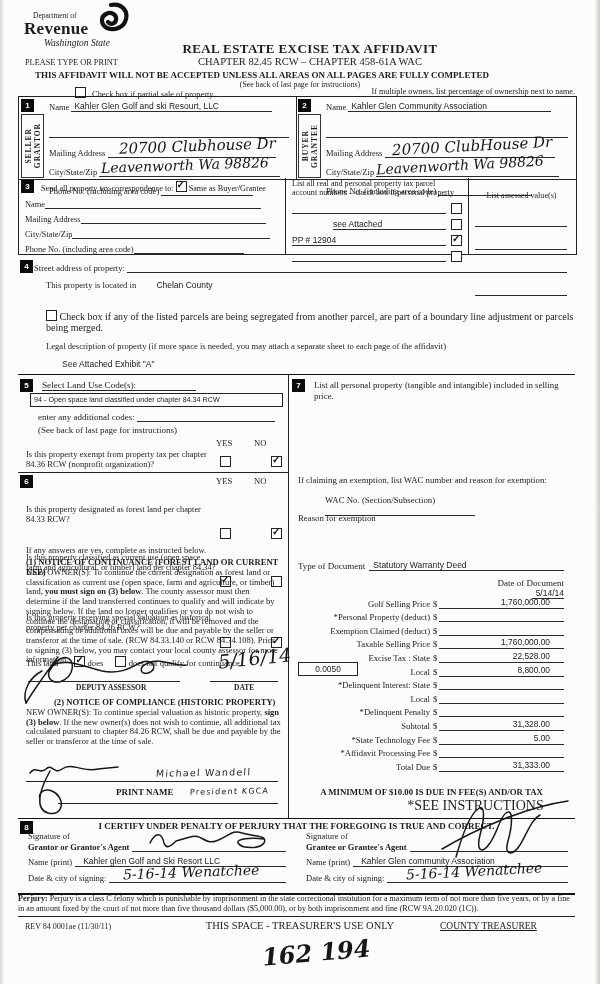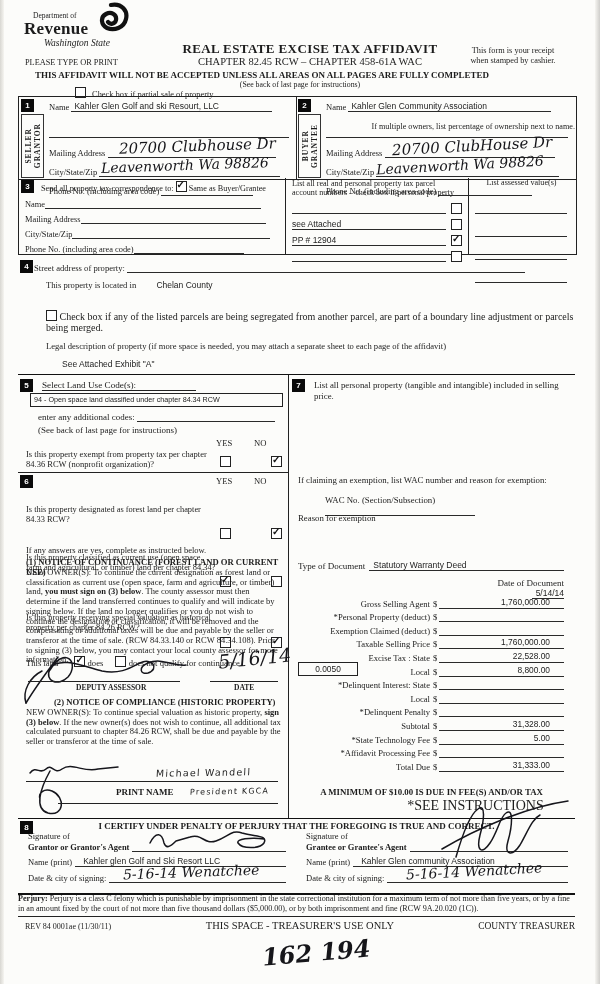--- a/index.html
+++ b/index.html
@@ -50,31 +50,27 @@
   <div class="abs" style="left:33px;top:11px;font-size:7.5px;">Department of</div>
   <svg class="abs" style="left:92px;top:2px;" width="38" height="38" viewBox="0 0 38 38">
     <path d="M19 3 C 30 1, 36 9, 34 17 C 32 26, 22 29, 15 26 C 9 23, 8 15, 14 12 C 19 9.5, 25 12, 24 18 C 23 22, 18 23, 16 20" fill="none" stroke="#111" stroke-width="4.2" stroke-linecap="round"></path>
   </svg>
   <div class="abs" style="left:24px;top:19px;font-size:17px;font-weight:bold;letter-spacing:.3px;">Revenue</div>
   <div class="abs" style="left:44px;top:38px;font-size:9.5px;font-style:italic;">Washington State</div>
 
   <div class="abs" style="left:110px;top:41px;width:400px;text-align:center;font-size:13px;font-weight:bold;letter-spacing:.4px;">REAL ESTATE EXCISE TAX AFFIDAVIT</div>
   <div class="abs" style="left:110px;top:56px;width:400px;text-align:center;font-size:10.5px;">CHAPTER 82.45 RCW – CHAPTER 458-61A WAC</div>
   <div class="abs" style="left:25px;top:58px;font-size:8.3px;">PLEASE TYPE OR PRINT</div>
-  <div class="abs" style="left:448px;top:46px;width:130px;text-align:center;font-size:8.3px;line-height:10px;">
-    <span>This form is your receipt</span><br>
-    <span>when stamped by cashier.</span>
-  </div>
   <div class="abs" style="left:0;top:70px;width:524px;text-align:center;font-size:9px;font-weight:bold;">THIS AFFIDAVIT WILL NOT BE ACCEPTED UNLESS ALL AREAS ON ALL PAGES ARE FULLY COMPLETED</div>
   <div class="abs" style="left:0;top:80px;width:600px;text-align:center;font-size:7.8px;">(See back of last page for instructions)</div>
   <div class="abs" style="left:75px;top:87px;font-size:8.4px;">
     <span class="cb" data-checked="false"></span>
     <span style="margin-left:4px;">Check box if partial sale of property</span>
   </div>
-  <div class="abs" style="left:310px;top:87px;width:265px;text-align:right;font-size:8.2px;margin-top:35px;">If multiple owners, list percentage of ownership next to name.</div>
+  <div class="abs" style="left:310px;top:87px;width:265px;text-align:right;font-size:8.2px;">If multiple owners, list percentage of ownership next to name.</div>
 
   <div class="abs" style="left:18px;top:96px;width:557px;height:82px;border:1.5px solid #222;">
 
     <div class="abs" style="left:0;top:0;width:277px;height:100%;border-right:1px solid #222;">
       <div class="sq" style="left:2px;top:2px;">1</div>
       <div class="sideband" style="left:2px;top:17px;width:21px;height:62px;">
         <span class="vtext">SELLER</span>
         <span class="vtext">GRANTOR</span>
       </div>
       <div class="abs" style="left:30px;top:4px;right:6px;">
@@ -145,36 +141,36 @@
         <div style="font-size:8.4px;margin-top:4px;"><span>Phone No. (including area code)</span><span class="u" style="width:110px;"></span></div>
       </div>
     </div>
     <div class="abs" style="left:266px;top:0;width:182px;height:100%;border-left:1px solid #222;border-right:1px solid #222;">
       <div style="font-size:8.1px;text-align:left;padding:1px 6px;line-height:9px;">List all real and personal property tax parcel account numbers – check box if personal property</div>
       <div style="padding:1px 6px;">
         <div style="display:flex;align-items:flex-end;margin-top:4px;">
             <span class="u typed" style="flex:1;"></span>
             <span class="cb" style="margin-left:5px;" data-checked="false"></span>
           </div>
-        <div style="display:flex;align-items:flex-end;margin-top:5px;">
+        <div style="display:flex;align-items:flex-end;margin-top:5px;margin-left:41px;">
             <span class="u typed" style="flex:1;">see Attached</span>
             <span class="cb" style="margin-left:5px;" data-checked="false"></span>
           </div>
         <div style="display:flex;align-items:flex-end;margin-top:5px;">
             <span class="u typed" style="flex:1;">PP # 12904</span>
             <span class="cb" style="margin-left:5px;" data-checked="true"></span>
           </div>
         <div style="display:flex;align-items:flex-end;margin-top:5px;">
             <span class="u typed" style="flex:1;"></span>
             <span class="cb" style="margin-left:5px;" data-checked="false"></span>
           </div>
       </div>
     </div>
     <div class="abs" style="left:448px;top:0;right:0;height:100%;">
-      <div style="font-size:8.1px;text-align:center;padding-top:0;">List assessed value(s)</div>
+      <div style="font-size:8.1px;text-align:center;padding-top:13px;">List assessed value(s)</div>
       <div style="padding:2px 8px;">
         <div style="margin-top:7px;"><span class="u" style="width:92px;"></span></div>
         <div style="margin-top:5px;"><span class="u" style="width:92px;"></span></div>
         <div style="margin-top:5px;"><span class="u" style="width:92px;"></span></div>
         <div style="margin-top:5px;"><span class="u" style="width:92px;"></span></div>
       </div>
     </div>
   </div>
 
   <div class="abs" style="left:18px;top:258px;width:557px;">
@@ -287,21 +283,21 @@
         <span>Type of Document</span>
         <span class="u typed" style="flex:1;margin-left:4px;padding-left:4px;">Statutory Warranty Deed</span>
       </div>
       <div class="abs" style="left:10px;top:203px;font-size:9px;display:flex;align-items:flex-end;width:266px;flex-direction:column;">
         <span>Date of Document</span>
         <span class="u typed" style="flex:1;margin-left:4px;padding-left:4px;">5/14/14</span>
       </div>
 
       <div class="abs" style="left:4px;top:220px;width:272px;">
         <div class="mrow">
-            <span class="mlabel">Gross Selling Agent</span>
+            <span class="mlabel">Golf Selling Price</span>
             <span class="mdollar">$</span>
             <span class="mline">1,760,000.00</span>
           </div>
         <div class="mrow">
             <span class="mlabel">*Personal Property (deduct)</span>
             <span class="mdollar">$</span>
             <span class="mline"></span>
           </div>
         <div class="mrow">
             <span class="mlabel">Exemption Claimed (deduct)</span>
@@ -410,15 +406,15 @@
         <span class="hand abs" style="left:100px;top:-9px;font-size:14px;transform:rotate(-3deg);">5-16-14 Wenatchee</span>
       </div>
     </div>
   </div>
 
   <div class="abs" style="left:18px;top:894px;width:557px;font-size:8.1px;line-height:9.6px;border-bottom:1.5px solid #222;padding-bottom:3px;">
     <span class="b">Perjury:</span><span> Perjury is a class C felony which is punishable by imprisonment in the state correctional institution for a maximum term of not more than five years, or by a fine in an amount fixed by the court of not more than five thousand dollars ($5,000.00), or by both imprisonment and fine (RCW 9A.20.020 (1C)).</span>
   </div>
   <div class="abs" style="left:25px;top:922px;font-size:8px;">REV 84 0001ae (11/30/11)</div>
   <div class="abs" style="left:0;top:920px;width:600px;text-align:center;font-size:10.5px;">THIS SPACE - TREASURER'S USE ONLY</div>
-  <div class="abs" style="left:440px;top:921px;width:135px;text-align:right;font-size:9.5px;">COUNTY TREASURER</div>
+  <div class="abs" style="left:440px;top:921px;width:135px;text-align:left;font-size:9.5px;text-decoration:underline;">COUNTY TREASURER</div>
   <span class="hand abs" style="left:262px;top:938px;font-size:24px;transform:rotate(-5deg);font-weight:bold;">162 194</span>
 </div>
 
 </body></html>

